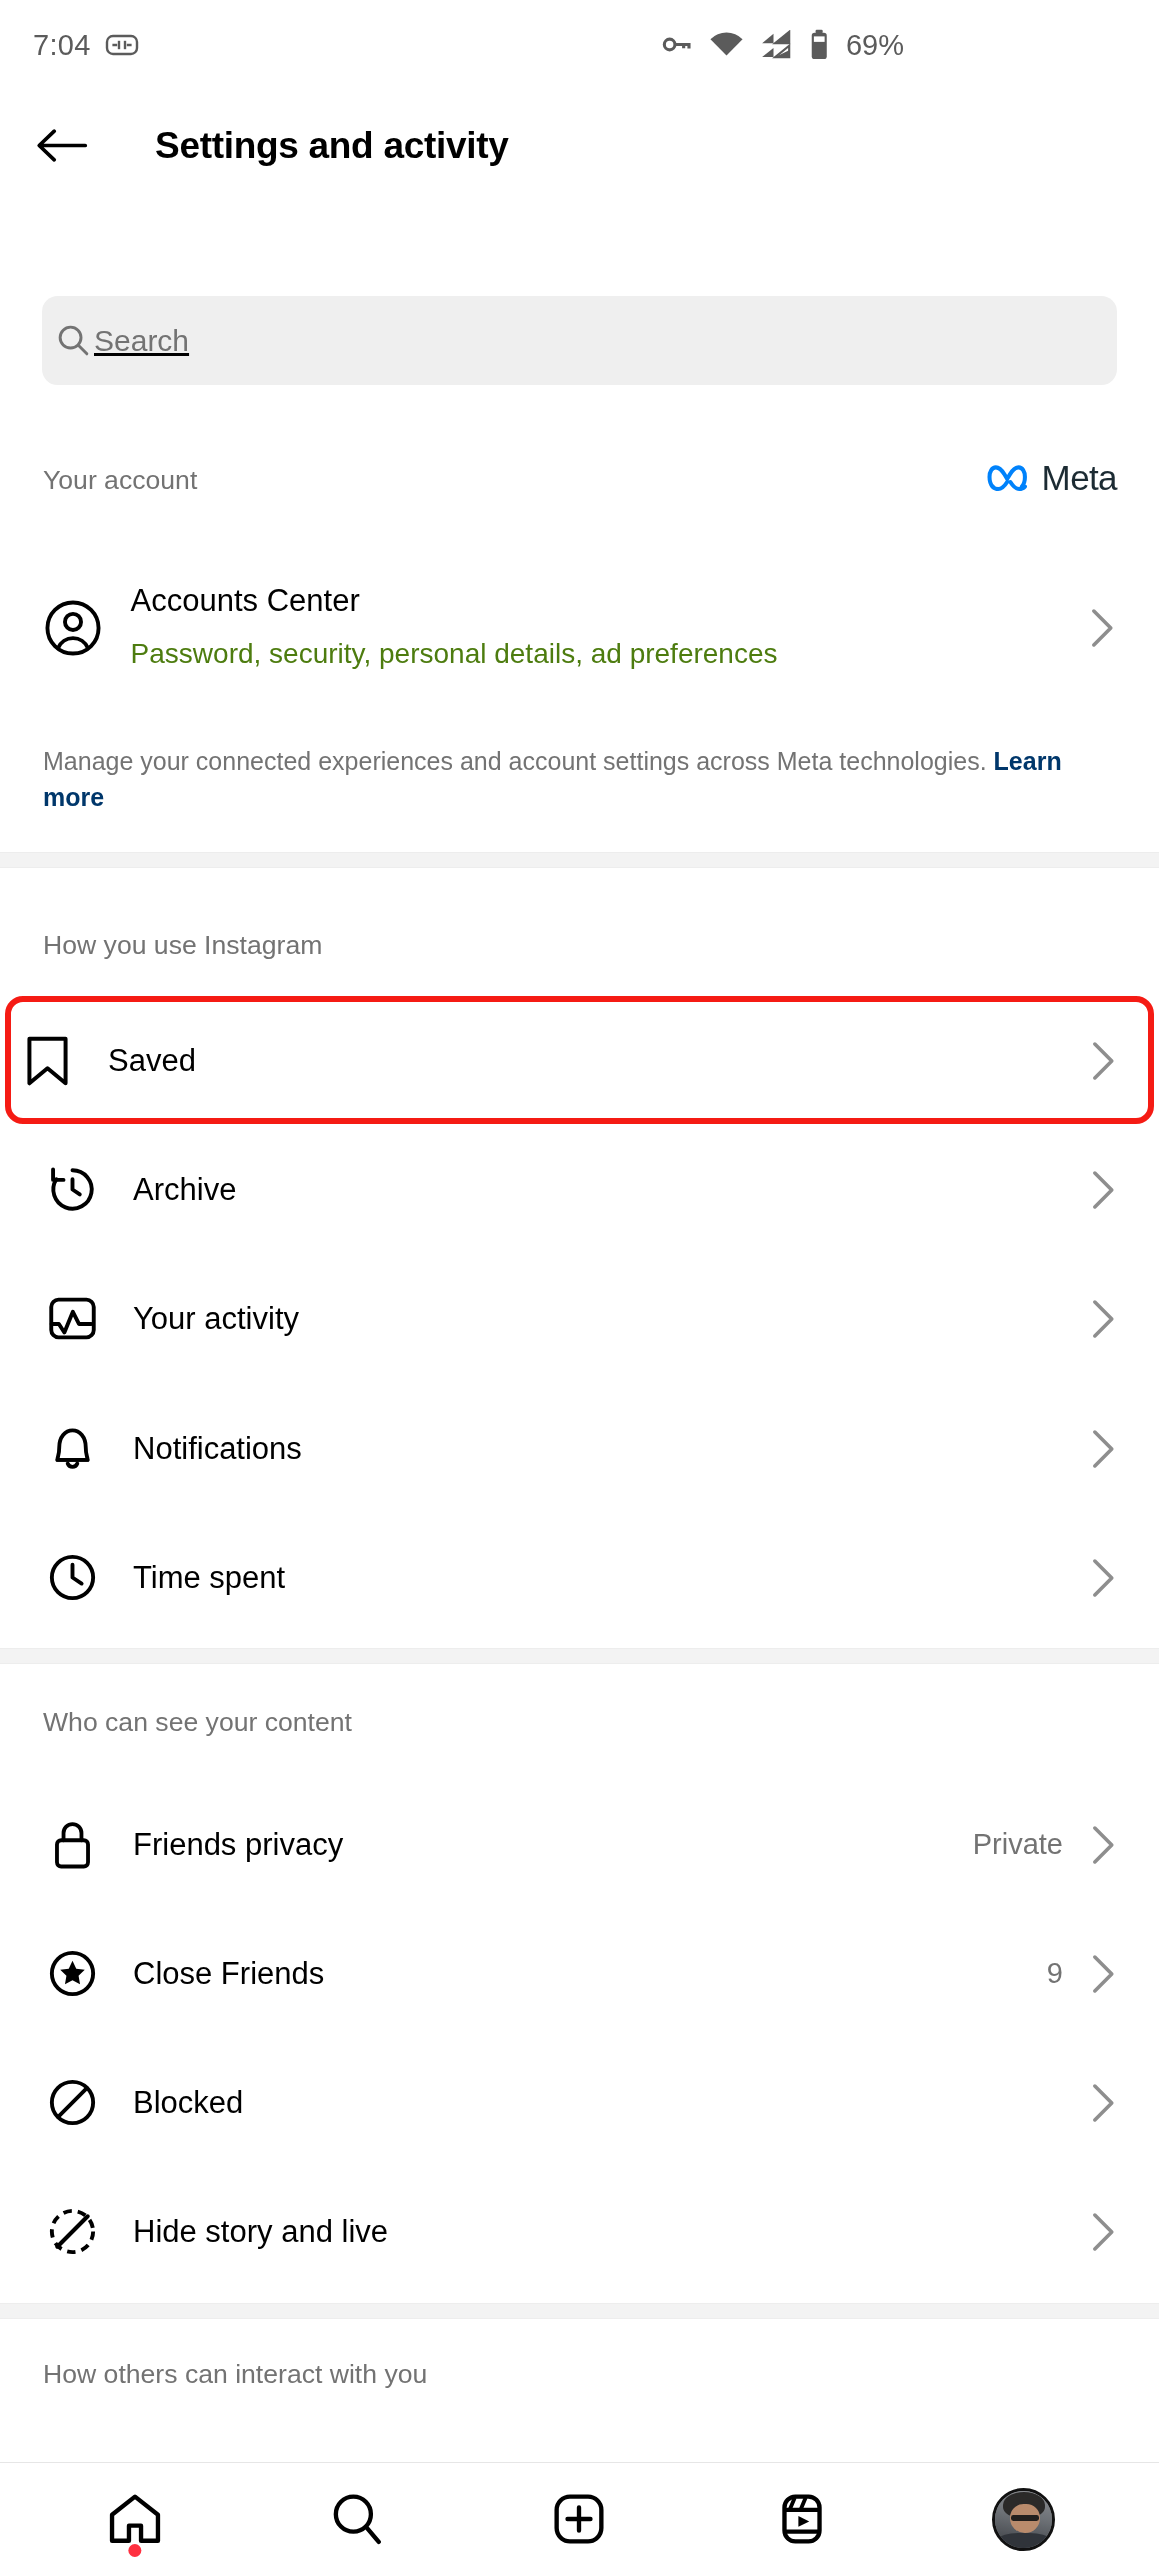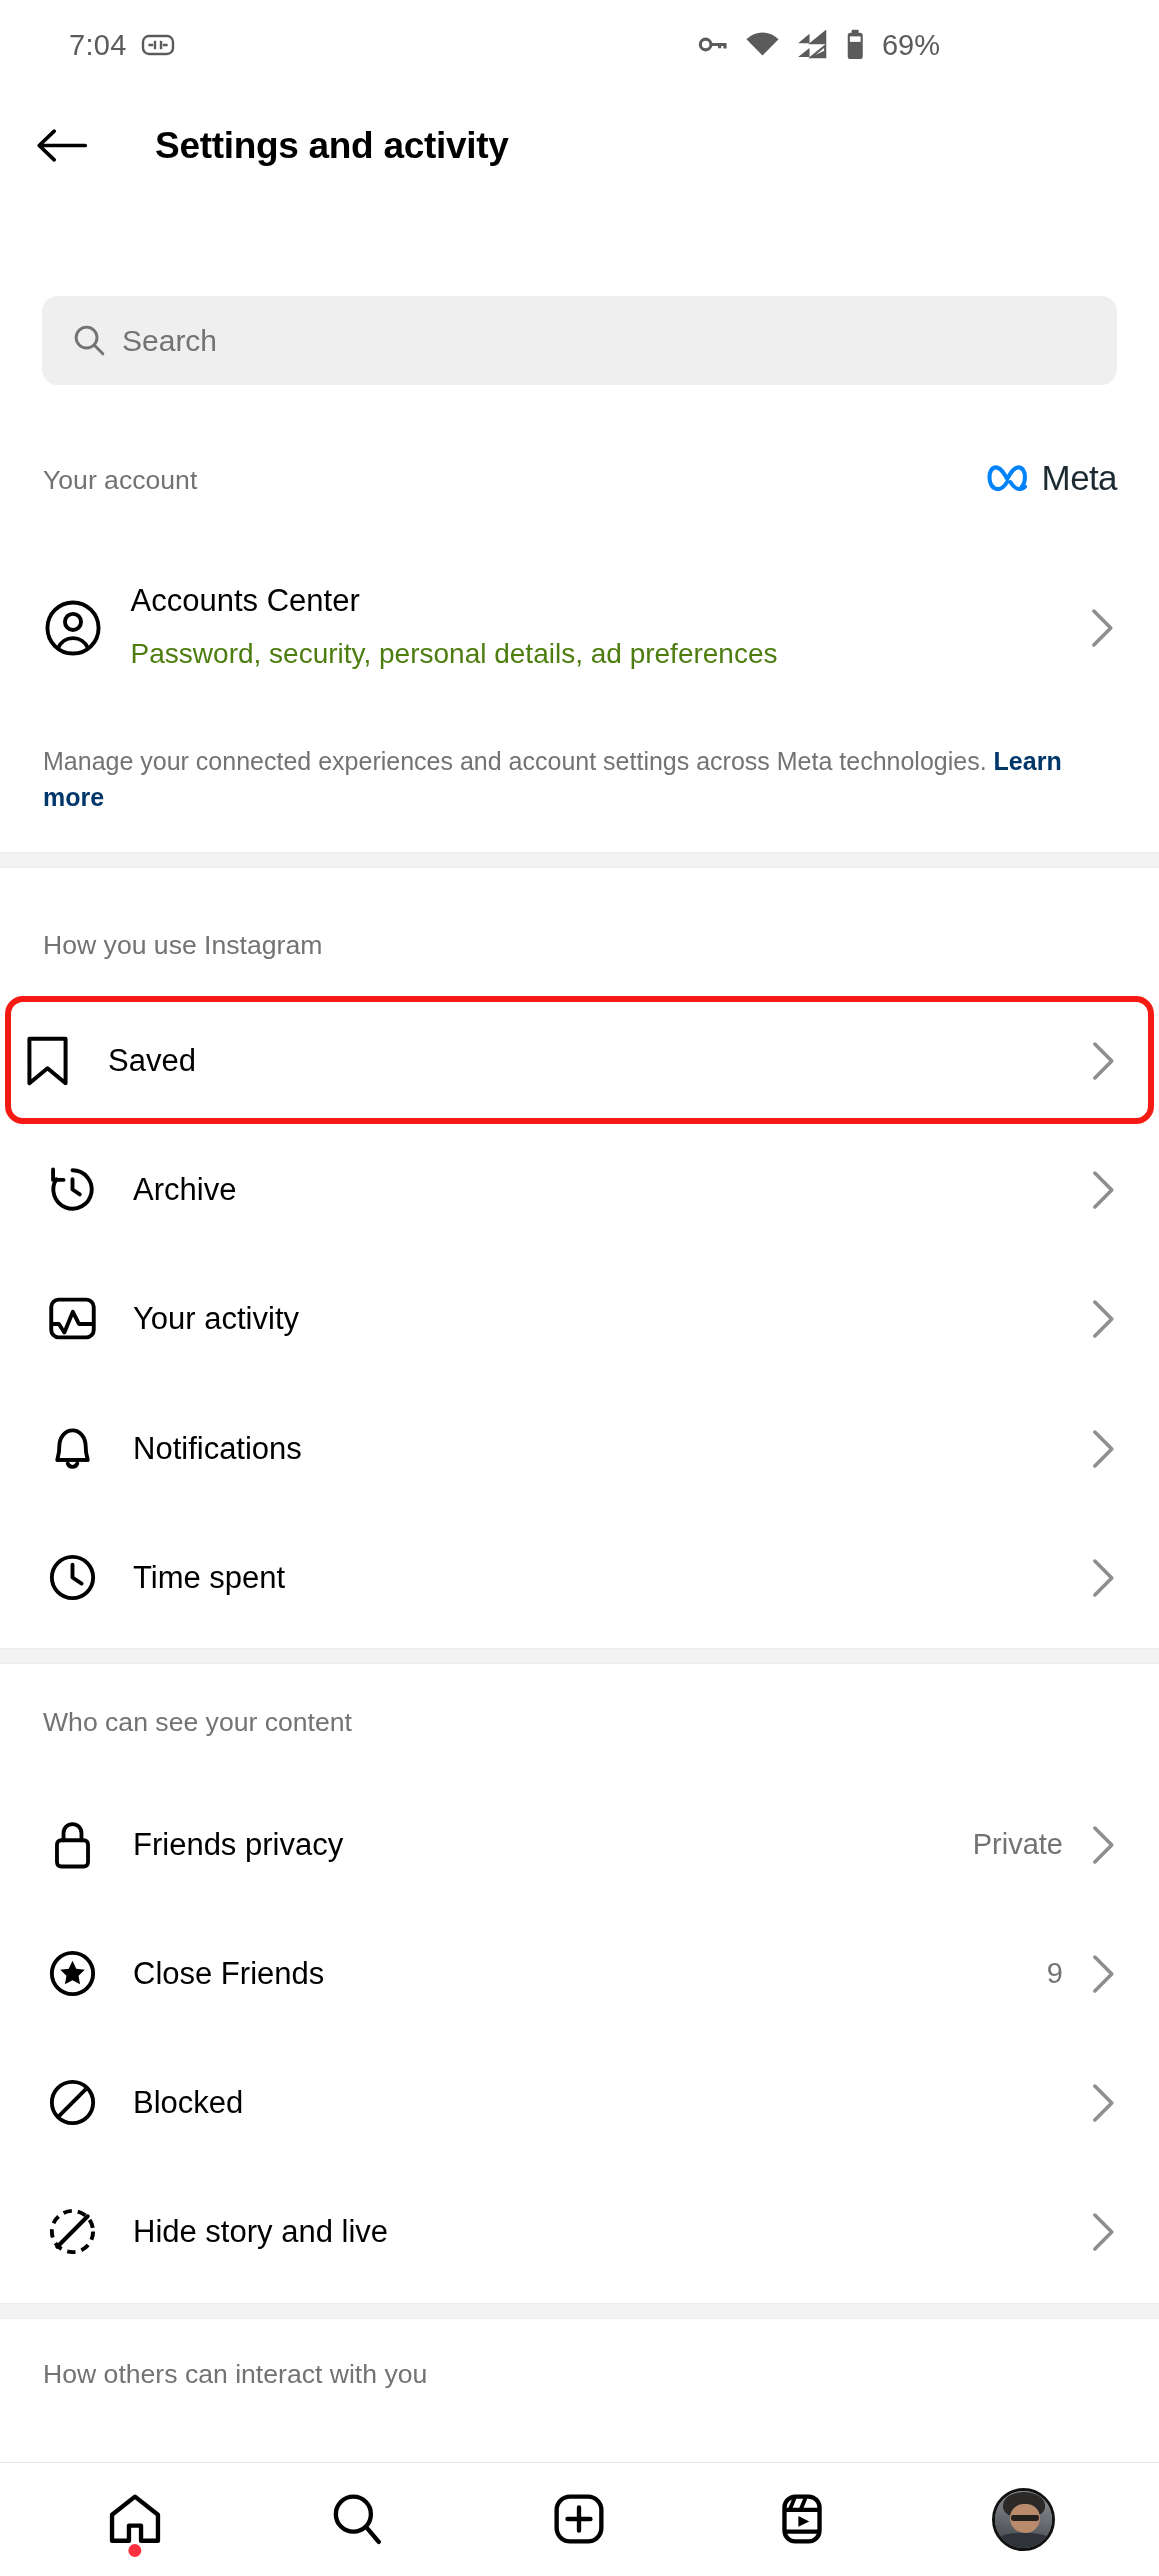--- a/index.html
+++ b/index.html
@@ -9,40 +9,39 @@
     font-family:"Liberation Sans", sans-serif;
     -webkit-font-smoothing:antialiased;
   }
   #app { position:relative; width:1159px; height:2576px; overflow:hidden; background:#fff; }
 
   
   .statusbar {
     position:absolute; top:0; left:0; width:937px; height:91px;
     display:flex; align-items:center; justify-content:space-between;
     padding:0 33px;
-    margin-left:36px;
   }
   .sb-left { display:flex; align-items:center; gap:14.5px; }
   .sb-clock { font-size:29px; color:#5b5b5b; letter-spacing:0.3px; }
   .sb-right { display:flex; align-items:center; gap:15.7px; }
   .sb-batt-text { font-size:29px; color:#5b5b5b; margin-left:1.2px; }
 
   
   .header {
     position:absolute; top:91px; left:0; width:1018px; height:109px;
     display:flex; align-items:center; padding-left:35px; gap:66px;
   }
   .back-btn { width:54px; height:54px; display:flex; align-items:center; justify-content:center; }
   .page-title { font-size:37px; font-weight:bold; color:#000; letter-spacing:-0.3px; }
 
   
   .search-wrap { position:absolute; top:296px; left:42px; width:1075px; height:89px; }
   .search-box {
     width:100%; height:100%; background:#efefef; border-radius:15.7px;
-    display:flex; align-items:center; padding-left:30px; gap:16px;
+    display:flex; align-items:center; padding-left:14px; gap:4px;text-decoration:underline;
   }
   .search-ph { font-size:30px; color:#737373; }
 
   
   .sec-label { position:absolute; left:43px; font-size:26.6px; color:#737373; }
 
   
   .meta-logo { position:absolute; display:flex; align-items:center; gap:7.2px; }
   .meta-word { font-size:35px; color:#1c2b33; letter-spacing:-0.6px; }
 

